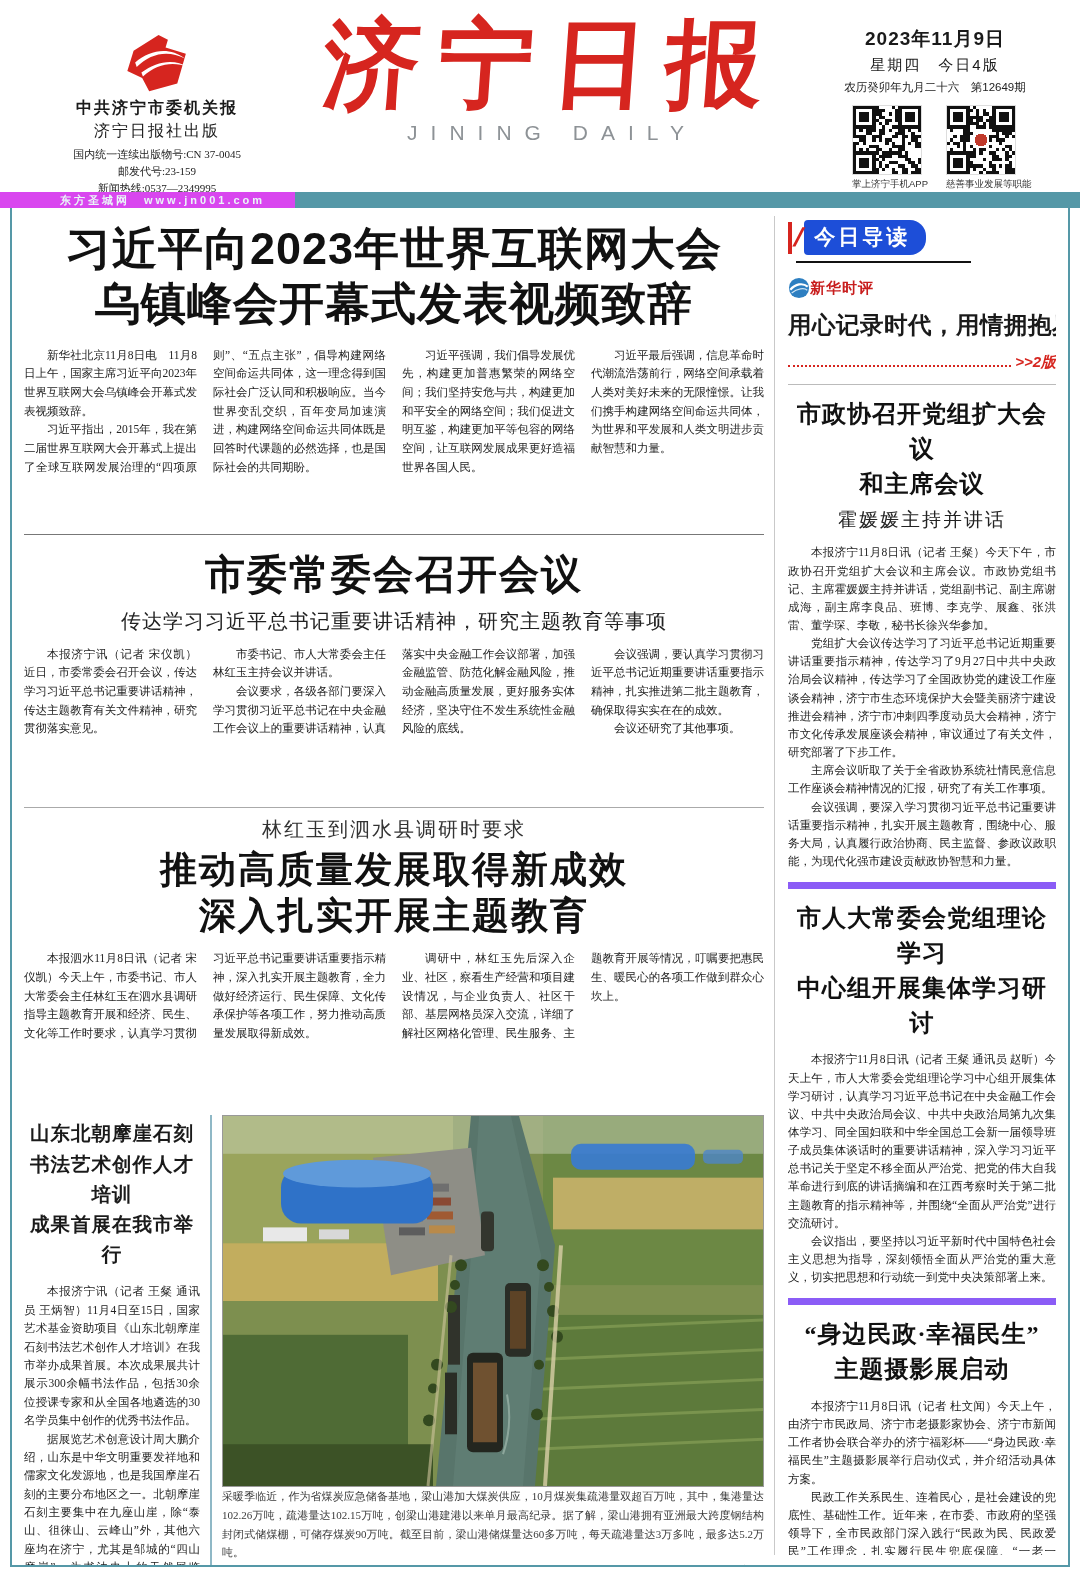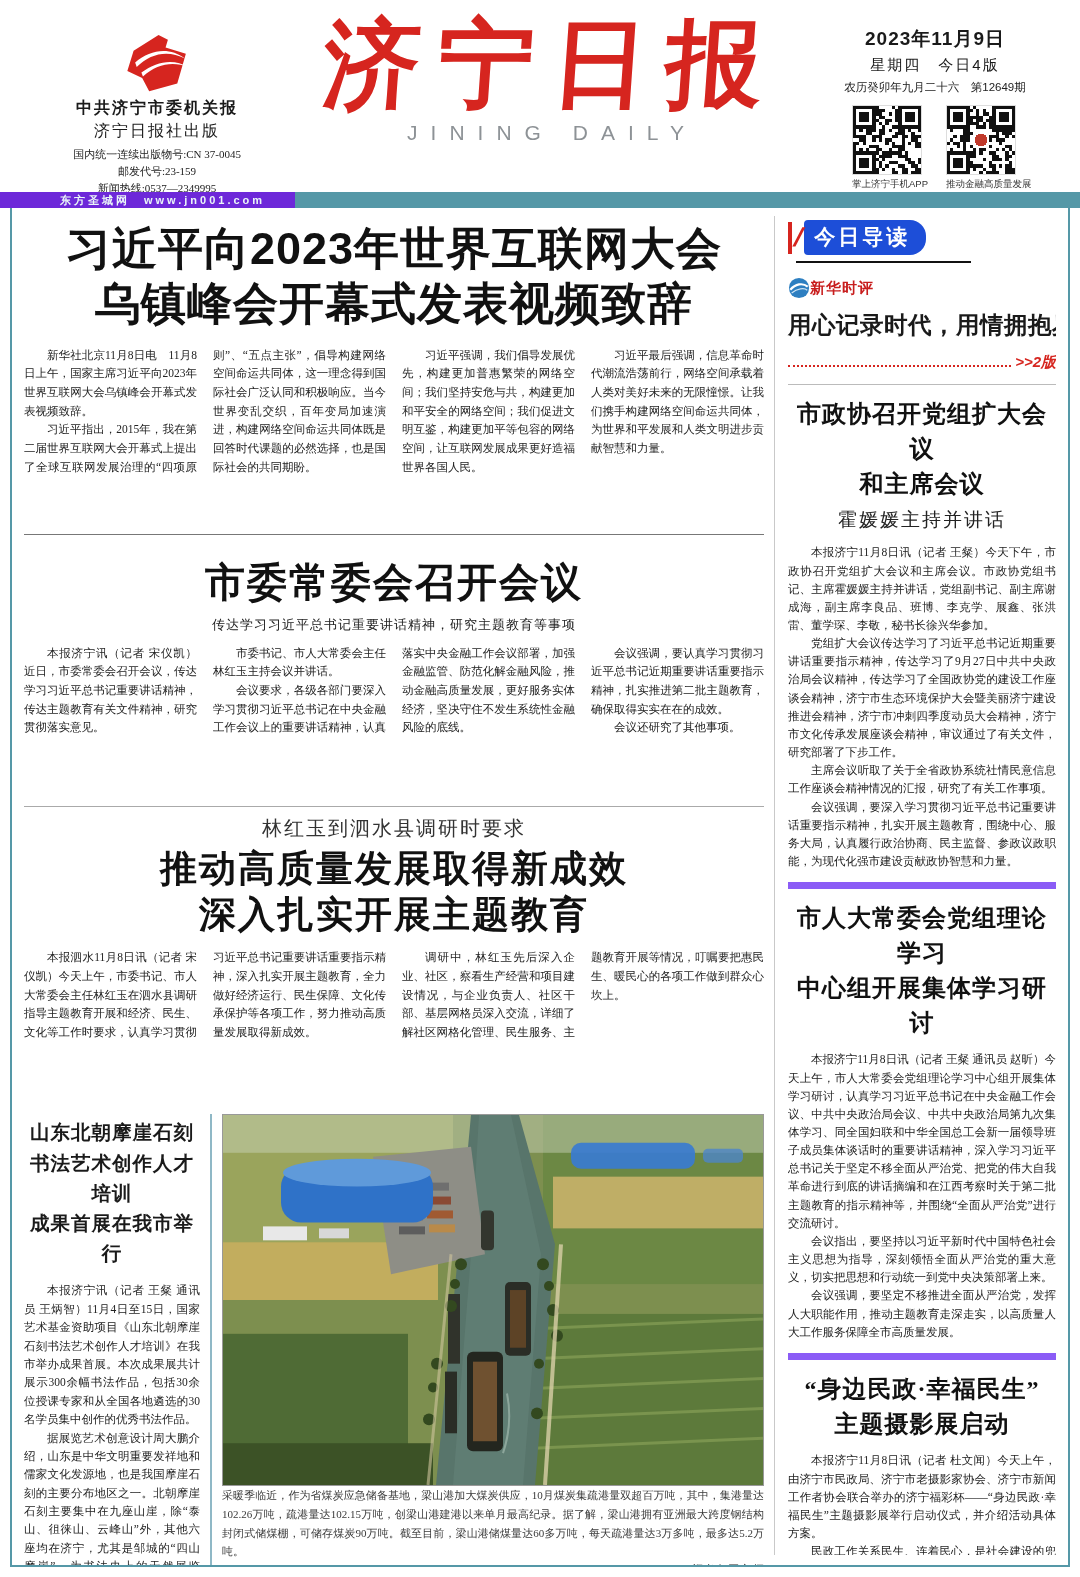--- a/index.html
+++ b/index.html
@@ -28,40 +28,40 @@
   .mast-right { width:238px; text-align:center; padding-top:12px; font-family:"Liberation Sans",sans-serif;}
   .mast-right .d1 { font-size:19px; font-weight:bold; letter-spacing:1px;}
   .mast-right .d2 { font-size:15px; margin-top:4px; letter-spacing:2px;}
   .mast-right .d3 { font-size:11.5px; margin-top:5px; color:#222;}
   .qr-row { display:flex; justify-content:center; gap:22px; margin-top:10px; }
   .qr-box { width:72px; }
   .qr { width:70px; height:70px; border:1px solid #ddd; }
   .qr-label { font-size:9.5px; margin-top:3px; color:#333; white-space:nowrap;}
   
   .site-bar { height:16px; background:#5598a7; display:flex; align-items:center; }
-  .site-bar .tag { background:#6d28d9; color:#eaf6f8; font-size:11px; font-weight:bold;
+  .site-bar .tag { background:#d946ef; color:#eaf6f8; font-size:11px; font-weight:bold;
     padding:1px 30px 1px 60px; letter-spacing:3px; font-family:"Liberation Sans",sans-serif; height:16px; line-height:15px;}
   
   .frame {
     margin:0 10px; height:1359px; border:2px solid #5598a7; border-top:none;
     padding:8px 12px 10px; display:flex; gap:10px; overflow:hidden;
   }
   .main-col { width:740px; }
   .side-col { flex:1; border-left:1px solid #c9c9c9; padding-left:13px; overflow:hidden;}
   
   .lead-hl { text-align:center; font-family:"Liberation Sans","DejaVu Sans",sans-serif;
     font-weight:900; font-size:45px; line-height:1.22; letter-spacing:1px; margin-top:6px; color:#111;}
   .body-cols { column-gap:16px; font-size:11.5px; line-height:1.62; text-align:justify; color:#222; overflow:hidden;}
   .body-cols p { text-indent:2em; }
   .lead-body { column-count:4; height:178px; margin-top:14px; }
   
-  .sc-sec { border-top:1px solid #777; margin-top:10px; padding-top:20px; }
+  .sc-sec { border-top:1px solid #777; margin-top:10px; padding-top:12px; }
   .sc-hl { text-align:center; font-family:"Liberation Sans","DejaVu Sans",sans-serif;
     font-weight:900; font-size:40px; letter-spacing:2px; color:#111;}
-  .sc-sub { text-align:center; font-size:13px; margin-top:6px; color:#222;
+  .sc-sub { text-align:center; font-size:20px; margin-top:6px; color:#222;
     font-family:"Liberation Sans",sans-serif; letter-spacing:1px;}
   .sc-body { column-count:4; height:152px; margin-top:10px; }
   
   .lh-sec { border-top:1px solid #aaa; margin-top:10px; padding-top:8px; }
   .lh-kicker { text-align:center; font-size:20px; color:#333; letter-spacing:2px;}
   .lh-hl { text-align:center; font-family:"Liberation Sans","DejaVu Sans",sans-serif;
     font-weight:900; font-size:37px; line-height:1.25; letter-spacing:2px; color:#111; margin-top:4px;}
   .lh-body { column-count:4; height:158px; margin-top:10px; }
   
   .photo-row { display:flex; margin-top:8px; height:485px;}
@@ -606,21 +606,21 @@
                   <rect x="13" y="20" width="1" height="1"></rect>
                   <rect x="14" y="20" width="1" height="1"></rect>
                   <rect x="15" y="20" width="1" height="1"></rect>
                   <rect x="18" y="20" width="1" height="1"></rect>
                   <rect x="19" y="20" width="1" height="1"></rect>
                   <rect x="20" y="20" width="1" height="1"></rect>
                 </g>
                 <rect x="8" y="8" width="5" height="5" fill="#fff"></rect>
                 <circle cx="10.5" cy="10.5" r="2" fill="#c0392b"></circle>
               </svg></div>
-          <div class="qr-label">推动金融高质量发展</div>
+          <div class="qr-label">慈善事业发展等职能</div>
         </div>
       </div>
     </div>
   </div>
 
   <div class="site-bar">
     <div class="tag">东方圣城网　www.jn001.com</div>
   </div>
 
   <div class="frame">
@@ -801,21 +801,20 @@
       </div>
 
       <div class="side-sec">
         <div class="side-hl">
           <div>市人大常委会党组理论学习</div>
           <div>中心组开展集体学习研讨</div>
         </div>
         <div class="side-body">
           <p>本报济宁11月8日讯（记者 王粲 通讯员 赵昕）今天上午，市人大常委会党组理论学习中心组开展集体学习研讨，认真学习习近平总书记在中央金融工作会议、中共中央政治局会议、中共中央政治局第九次集体学习、同全国妇联和中华全国总工会新一届领导班子成员集体谈话时的重要讲话精神，深入学习习近平总书记关于坚定不移全面从严治党、把党的伟大自我革命进行到底的讲话摘编和在江西考察时关于第二批主题教育的指示精神等，并围绕“全面从严治党”进行交流研讨。</p>
           <p>会议指出，要坚持以习近平新时代中国特色社会主义思想为指导，深刻领悟全面从严治党的重大意义，切实把思想和行动统一到党中央决策部署上来。</p>
-          <p>会议强调，要坚定不移推进全面从严治党，发挥人大职能作用，推动主题教育走深走实，以高质量人大工作服务保障全市高质量发展。</p>
         </div>
       </div>
 
       <div class="side-sec">
         <div class="side-hl">
           <div>“身边民政·幸福民生”</div>
           <div>主题摄影展启动</div>
         </div>
         <div class="side-body">
           <p>本报济宁11月8日讯（记者 杜文闻）今天上午，由济宁市民政局、济宁市老摄影家协会、济宁市新闻工作者协会联合举办的济宁福彩杯——“身边民政·幸福民生”主题摄影展举行启动仪式，并介绍活动具体方案。</p>

